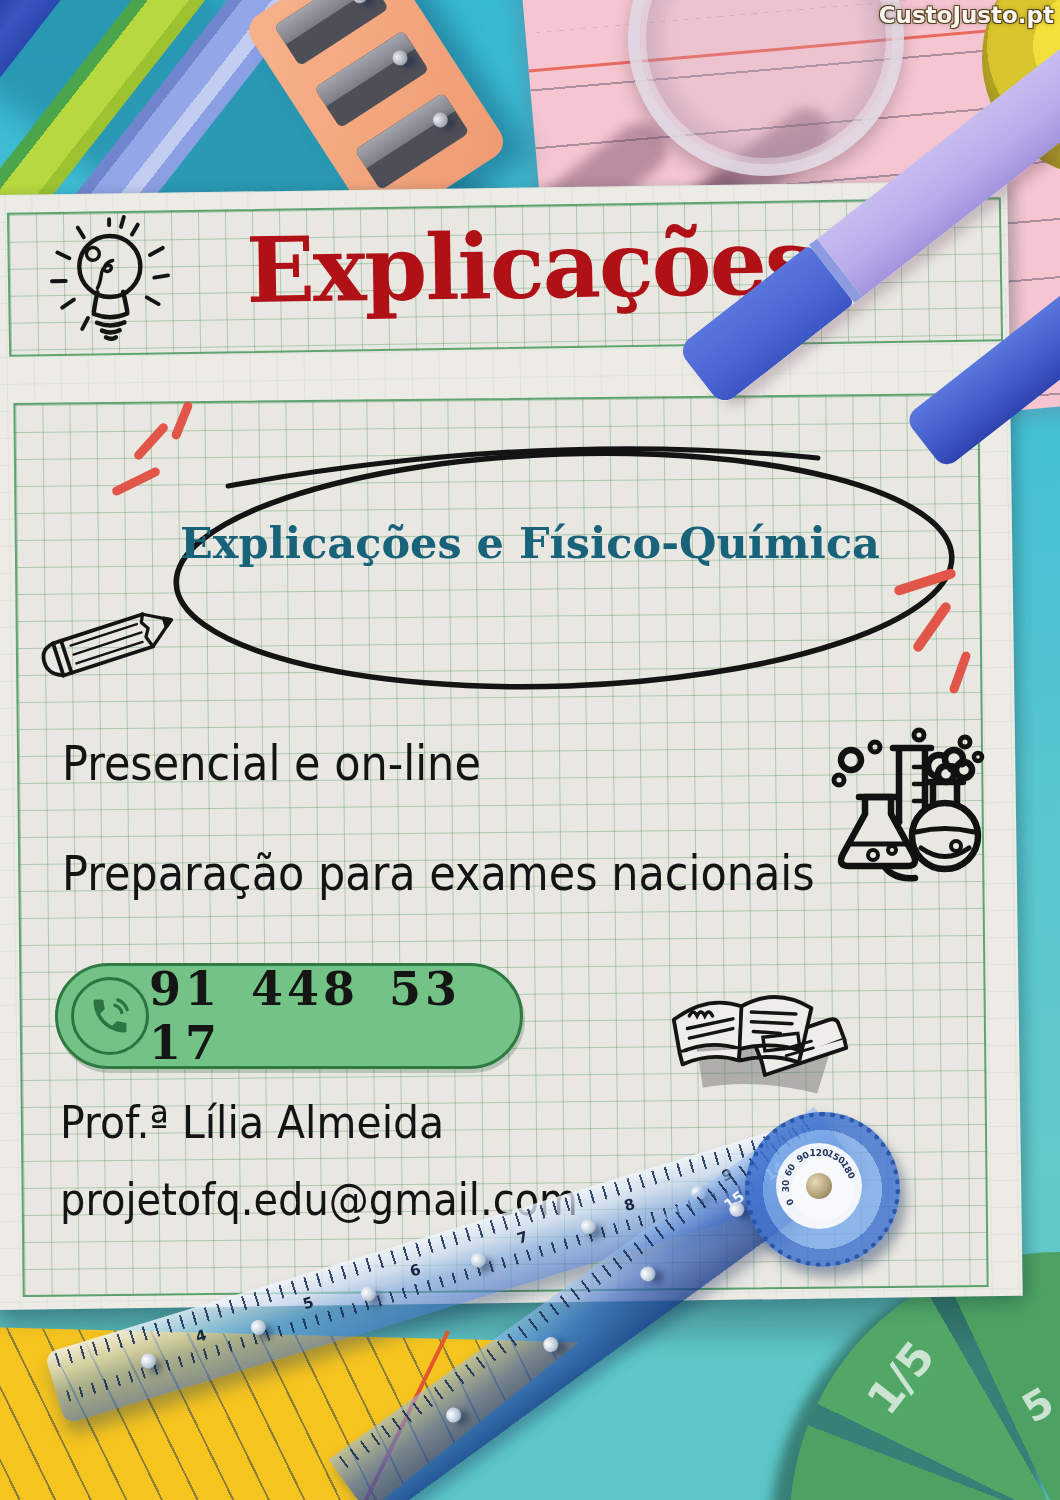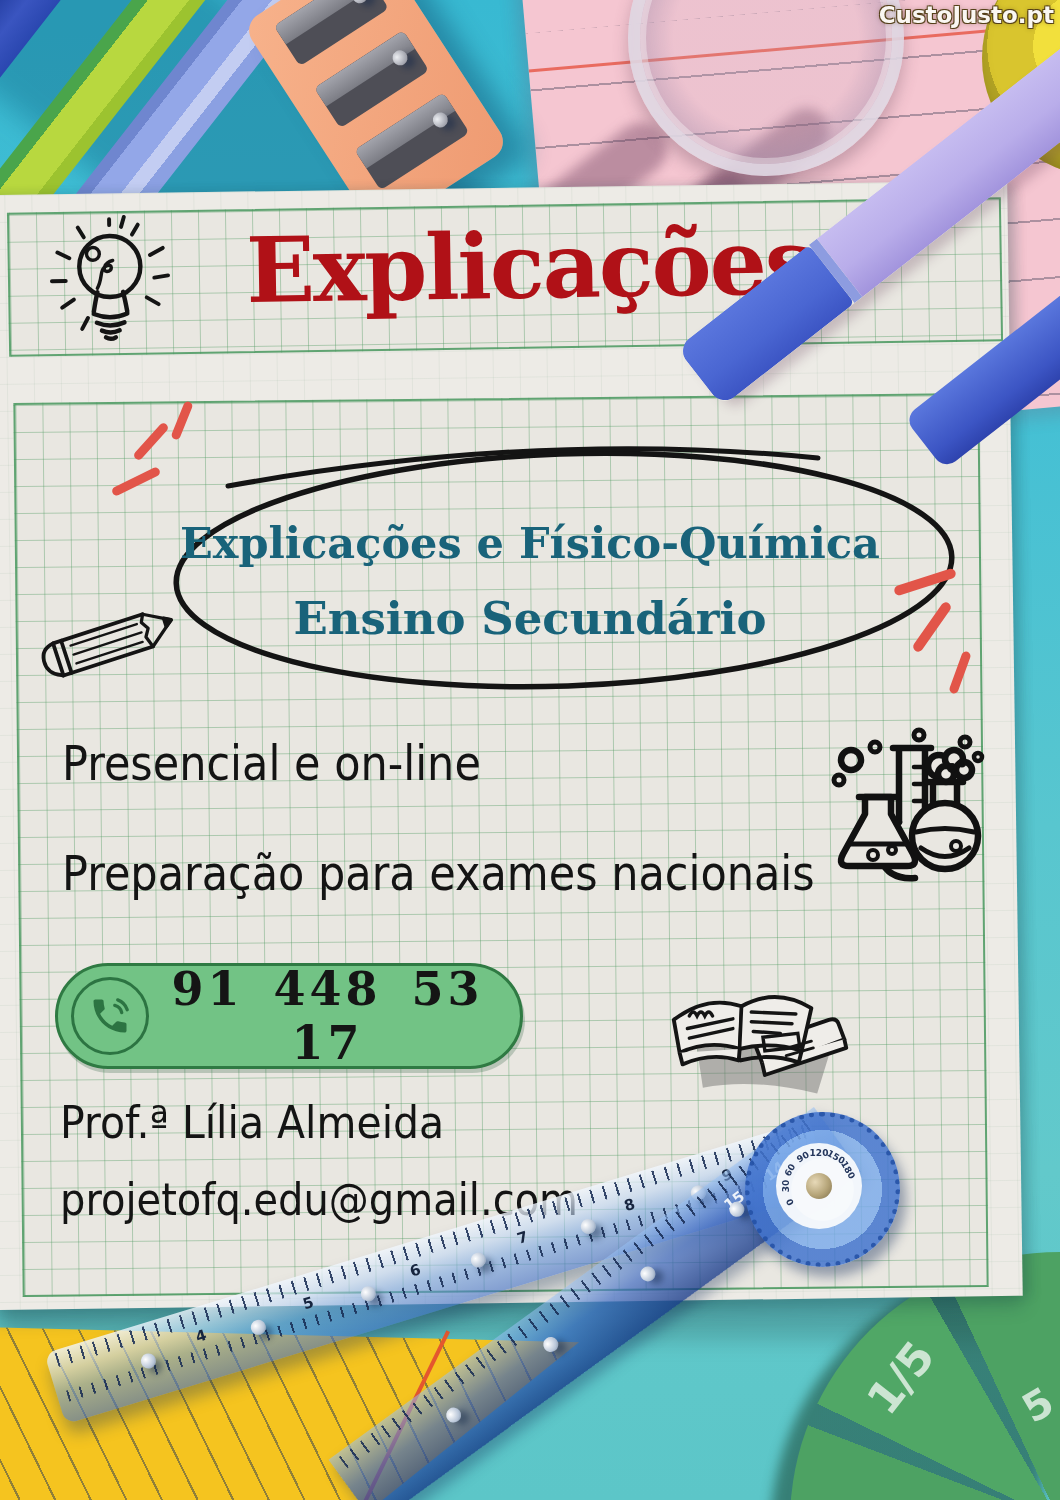--- a/index.html
+++ b/index.html
@@ -77,21 +77,21 @@
   .offer2{left:62px;top:846px;font-size:43px;}
   .teacher{left:60px;top:1096px;font-size:41px;}
   .email{left:60px;top:1174px;font-size:40px;}
 
   .redmark{background:#e25549;border-radius:6px;z-index:6;}
 
   .pill{left:55px;top:963px;width:462px;height:100px;border-radius:60px;background:#72c385;
     border:3px solid #2f7a43;display:flex;align-items:center;z-index:6;box-shadow:2px 4px 0 rgba(40,90,60,.25);}
   .pill .ic{width:72px;height:72px;border-radius:50%;border:3.5px solid #2c7442;margin-left:13px;
     display:flex;align-items:center;justify-content:center;}
-  .pill .num{flex:1;text-align:center;font-family:"DejaVu Serif","Liberation Serif",serif;font-weight:bold;
+  .pill .num{flex:1;text-align:left;font-family:"DejaVu Serif","Liberation Serif",serif;font-weight:bold;
     font-size:46px;color:#151515;letter-spacing:4px;word-spacing:10px;padding-right:14px;}
 
   
   .paper-bottom-shadow{left:0;top:1288px;width:1060px;height:52px;background:rgba(50,95,95,.3);filter:blur(10px);z-index:1;}
   .yellow-pad{left:-10px;top:1295px;width:950px;height:215px;z-index:2;background:#f5c41f;
     clip-path:polygon(0% 15%,62% 22%,40% 100%,0% 100%);
     background-image:repeating-linear-gradient(64deg,transparent 0 30px,rgba(90,90,70,.65) 30px 32px);}
   .pad-redline{left:398px;top:1320px;width:4px;height:220px;background:#e4572e;transform:rotate(26deg);z-index:2;}
 
   .pie-shadow{left:770px;top:1262px;width:545px;height:545px;border-radius:50%;z-index:2;
@@ -195,21 +195,20 @@
     <path d="M70,58 Q 380,2 660,30" stroke="#141414" stroke-width="5" stroke-linecap="round"></path>
   </svg>
   <div class="abs redmark" style="left:128px;top:437px;width:46px;height:9px;transform:rotate(-48deg)"></div>
   <div class="abs redmark" style="left:162px;top:416px;width:40px;height:9px;transform:rotate(-68deg)"></div>
   <div class="abs redmark" style="left:110px;top:477px;width:52px;height:9px;transform:rotate(-26deg)"></div>
   <div class="abs redmark" style="left:893px;top:577px;width:64px;height:10px;transform:rotate(-18deg)"></div>
   <div class="abs redmark" style="left:903px;top:622px;width:58px;height:10px;transform:rotate(-55deg)"></div>
   <div class="abs redmark" style="left:938px;top:668px;width:44px;height:9px;transform:rotate(-70deg)"></div>
 
   <div class="abs subject l1">Explicações e Físico-Química</div>
-  <div class="abs subject l2">Ensino Secundário</div>
 
   <svg class="doodle" style="left:32px;top:582px" width="160" height="120" viewBox="0 0 170 120" fill="none" stroke="#141414" stroke-width="4" stroke-linejoin="round" stroke-linecap="round">
     <g transform="rotate(-18 85 60)">
       <path d="M25,42 L125,42 M25,78 L125,78 M25,42 Q11,44 10,57 Q9,71 23,77 L25,78"></path>
       <path d="M25,42 L25,78 M34,42 L34,78"></path>
       <path d="M125,42 L152,57 L125,78 M125,42 L121,50 L126,58 L121,66 L125,78" stroke-width="3.5"></path>
       <path d="M145,53 L152,57 L145,62 Z" fill="#141414"></path>
       <path d="M42,50 L116,50 M42,60 L118,60 M42,70 L116,70" stroke-width="2.5"></path>
     </g>
   </svg>

